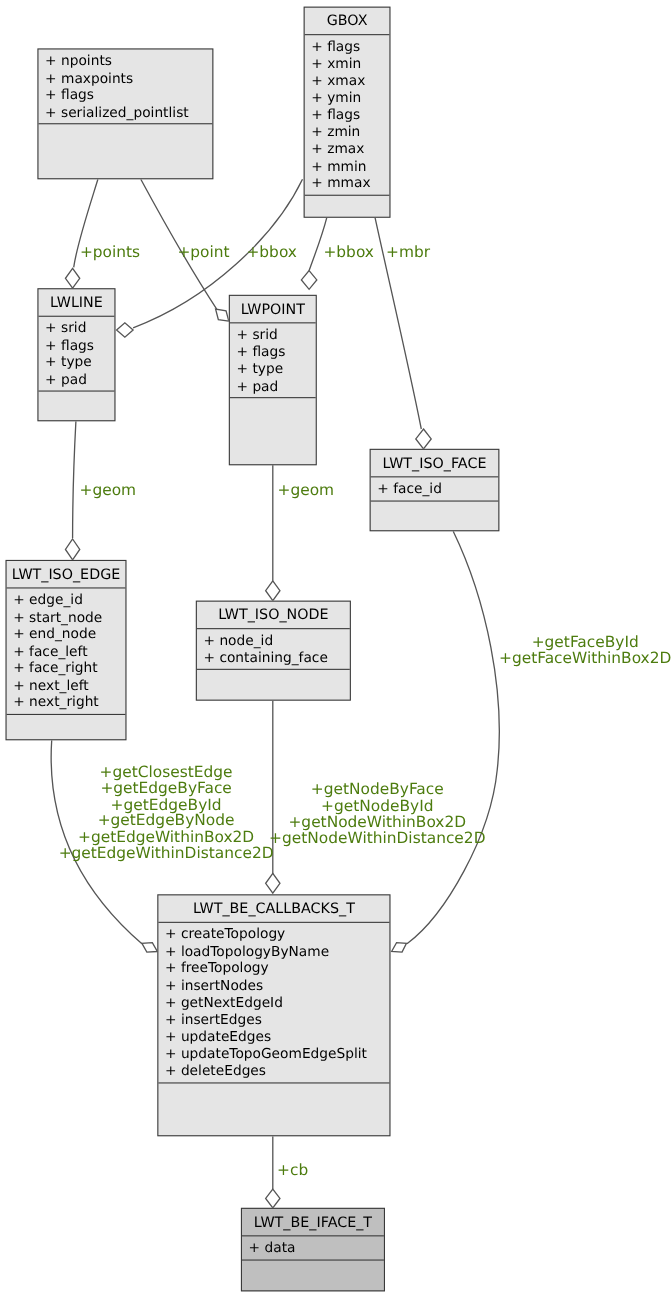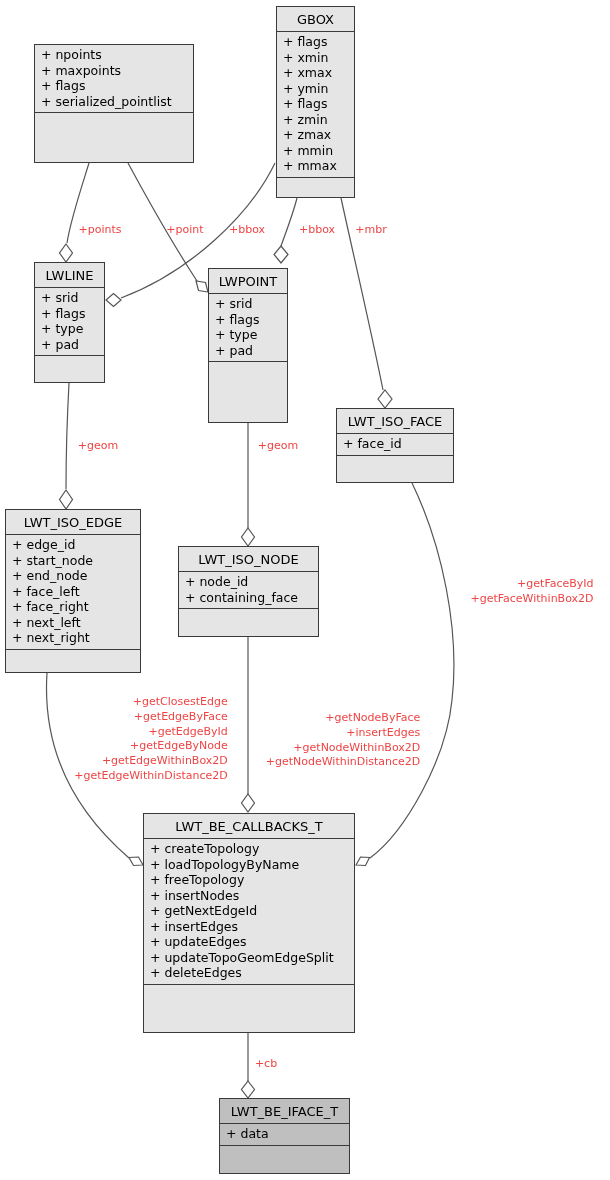--- a/index.html
+++ b/index.html
@@ -22,22 +22,22 @@
   .cls-attrs {
     flex: 0 0 auto; padding: 2px 6px 3px 6px;
     font-size: 12.5px; line-height: 15.5px;
     border-bottom: 1.3px solid #3a3a3a; white-space: nowrap; overflow: hidden;
   }
   .cls-empty { flex: 1; min-height: 16px; }
   .cls.gray { background: #bfbfbf; margin-left: 36px; }
 
   .elabel {
     position: absolute; z-index: 2; transform: translateX(-50%);
-    font-size: 11px; line-height: 14.8px; text-align: right;
-    white-space: pre-line; color: #ef4444;
+    font-size: 14px; line-height: 14.8px; text-align: center;
+    white-space: pre-line; color: #4d7c0f;
   }
 </style>
 </head>
 <body>
 
 <svg id="edges" width="610" height="1180" viewBox="0 0 610 1180">
   <g fill="none" stroke="#555555" stroke-width="1.2">
     <path d="M 89 163 C 80 192, 70 222, 67 243"></path>
     <path d="M 128 163 C 148 200, 178 252, 197 281"></path>
     <path d="M 275 163 C 250 215, 190 272, 121 298"></path>
@@ -114,21 +114,21 @@
 </div>
 
 <div class="cls" style="left:336px;top:408px;width:118px;height:75px">
   <div class="cls-title">LWT_ISO_FACE</div>
   <div class="cls-attrs">
       <div>+ face_id</div>
     </div>
   <div class="cls-empty"></div>
 </div>
 
-<div class="cls" style="left:5px;top:509px;width:136px;height:164px">
+<div class="cls" style="left:5px;top:509px;width:110px;height:164px">
   <div class="cls-title">LWT_ISO_EDGE</div>
   <div class="cls-attrs">
       <div>+ edge_id</div>
       <div>+ start_node</div>
       <div>+ end_node</div>
       <div>+ face_left</div>
       <div>+ face_right</div>
       <div>+ next_left</div>
       <div>+ next_right</div>
     </div>
@@ -177,16 +177,16 @@
 <div class="elabel" style="left:278px;top:439px">+geom</div>
 <div class="elabel" style="left:532px;top:577px">+getFaceById
 +getFaceWithinBox2D</div>
 <div class="elabel" style="left:151px;top:695px">+getClosestEdge
 +getEdgeByFace
 +getEdgeById
 +getEdgeByNode
 +getEdgeWithinBox2D
 +getEdgeWithinDistance2D</div>
 <div class="elabel" style="left:343px;top:711px">+getNodeByFace
-+insertEdges
++getNodeById
 +getNodeWithinBox2D
 +getNodeWithinDistance2D</div>
 <div class="elabel" style="left:266px;top:1057px">+cb</div>
 
 </body></html>

